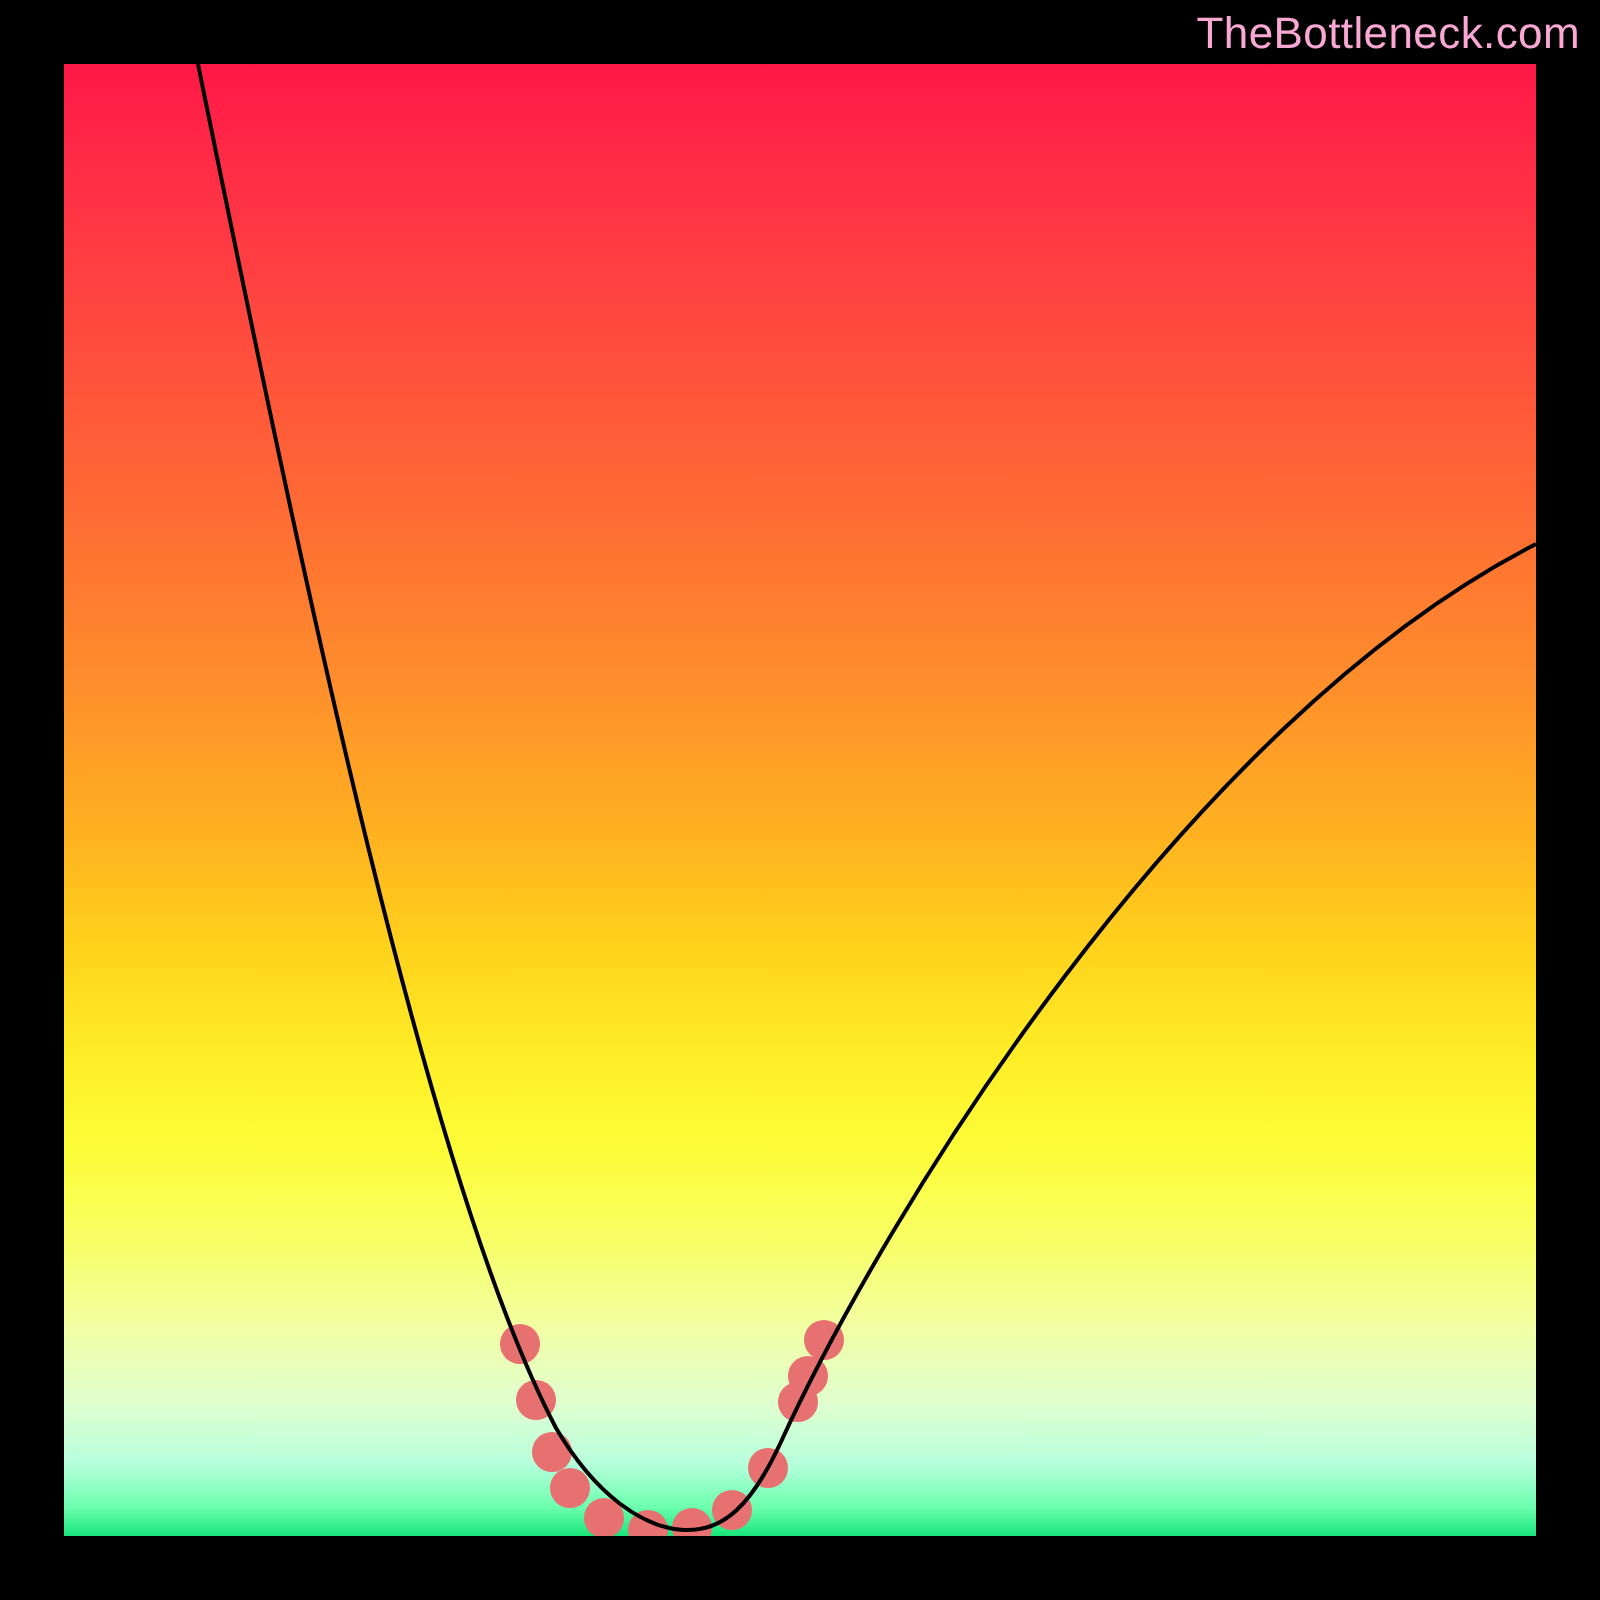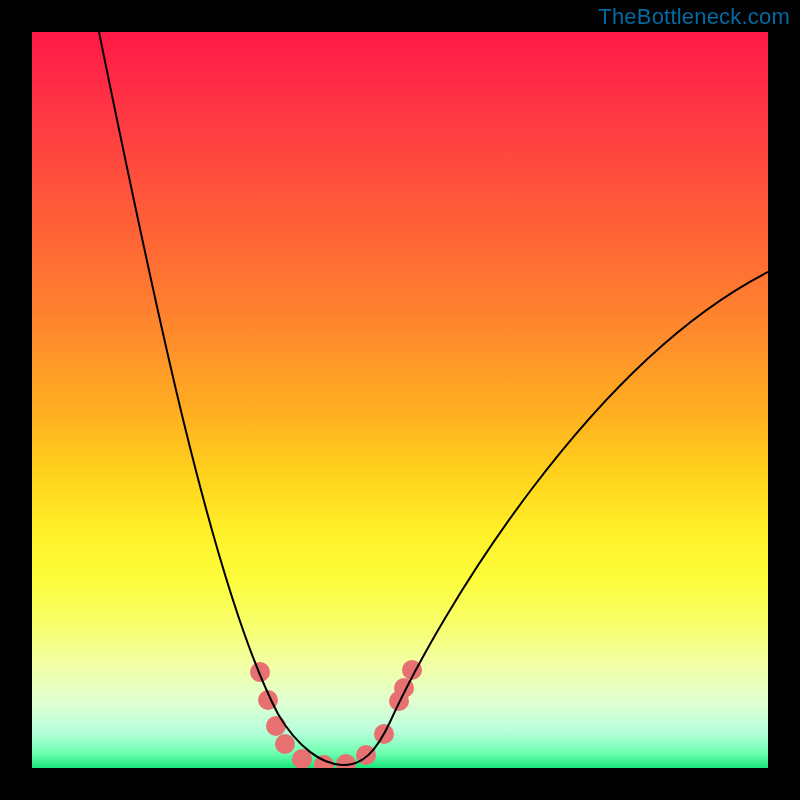--- a/index.html
+++ b/index.html
@@ -62,21 +62,21 @@
     background: #e77070;
   }
   svg.curve {
     position: absolute;
     inset: 0;
   }
   .watermark {
     position: absolute;
     top: 4px;
     right: 10px;
-    color: #0369a1;
+    color: #f9a8d4;
     font-size: 22px;
     font-weight: 500;
     letter-spacing: 0.2px;
   }
 </style>
 </head>
 <body>
 
 <div class="frame">
 

